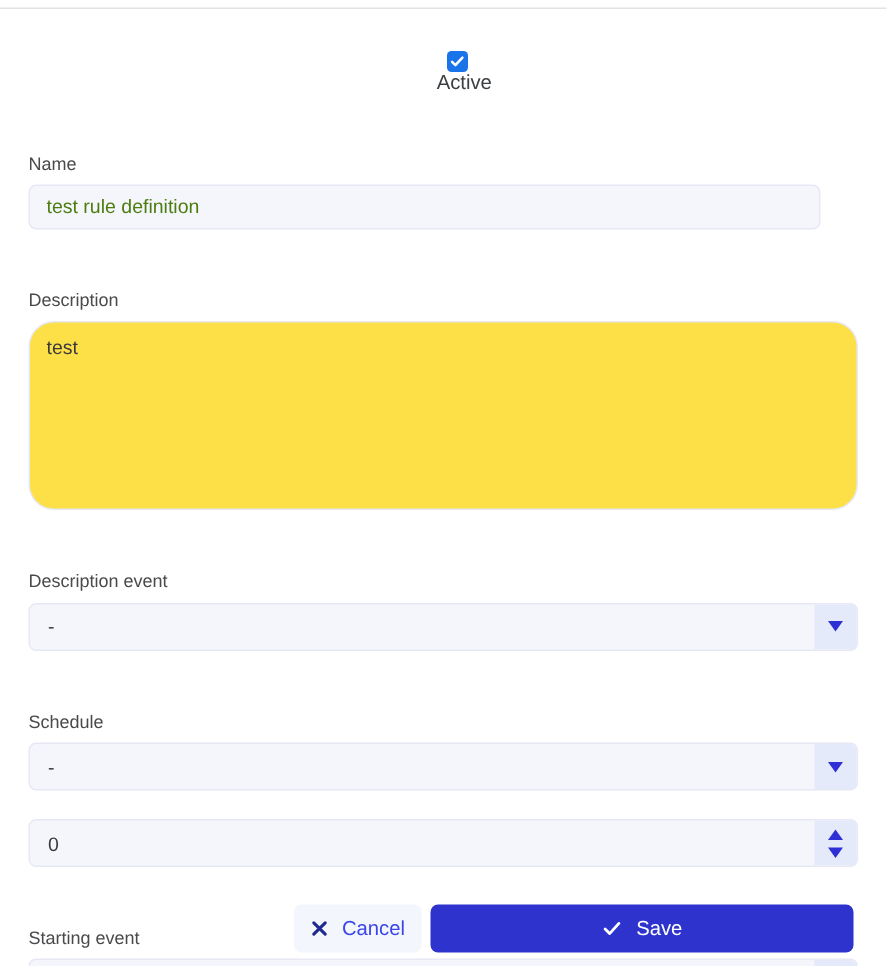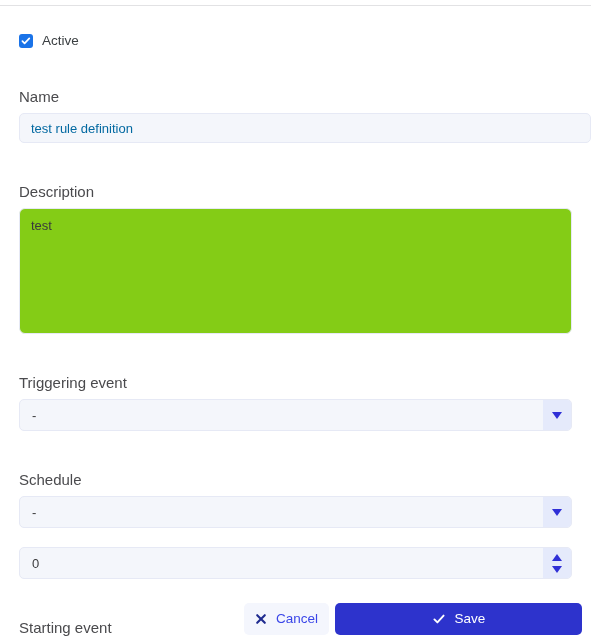--- a/index.html
+++ b/index.html
@@ -31,20 +31,21 @@
     width: 591px;
     padding-top: 6px;
     box-sizing: border-box;
   }
 
   
   .checkbox-row {
     display: flex;
     align-items: center;
     margin: 28px 0 0 19px;
+    flex-direction: column;
   }
   .checkbox-box {
     width: 14px;
     height: 14px;
     border-radius: 3px;
     background: #1a73e8;
     position: relative;
     flex: 0 0 auto;
     display: block;
   }
@@ -59,50 +60,50 @@
     color: #3c4043;
     line-height: 1;
   }
 
   
   .field {
     margin: 19px 0 0 19px;
     width: 553px;
   }
   .field-label {
-    font-size: 15px;
+    font-size: 12px;
     color: #4a4a4d;
     display: block;
     margin-bottom: 7px;
     line-height: 1.2;
     margin-top: 40px;
   }
 
   .text-input {
-    width: 572px;
+    width: 528px;
     height: 30px;
     box-sizing: border-box;
     background: #f4f6fb;
     border: 1px solid #e6e9f5;
     border-radius: 5px;
     font-family: "Liberation Sans", sans-serif;
     font-size: 13px;
-    color: #0369a1;
+    color: #4d7c0f;
     padding: 0 11px;
     outline: none;
     display: block;
   }
 
   .textarea-input {
     width: 553px;
     height: 126px;
     box-sizing: border-box;
-    background: #84cc16;
+    background: #fde047;
     border: 1px solid #e6e9f5;
-    border-radius: 6px;
+    border-radius: 17px;
     font-family: "Liberation Sans", sans-serif;
     font-size: 13px;
     color: #3a3a3c;
     padding: 9px 11px;
     outline: none;
     resize: none;
     display: block;
   }
 
   
@@ -184,21 +185,21 @@
   
   .footer {
     position: absolute;
     left: 0;
     top: 603px;
     width: 591px;
     height: 32px;
     display: flex;
     justify-content: flex-end;
     align-items: center;
-    padding-right: 9px;
+    padding-right: 22px;
     box-sizing: border-box;
   }
   .btn {
     height: 32px;
     border: none;
     border-radius: 5px;
     font-family: "Liberation Sans", sans-serif;
     font-size: 13.5px;
     display: flex;
     align-items: center;
@@ -206,21 +207,21 @@
     cursor: pointer;
     box-sizing: border-box;
   }
   .btn-cancel {
     width: 85px;
     background: #f4f6fd;
     color: #3a46e8;
     margin-right: 6px;
   }
   .btn-save {
-    width: 247px;
+    width: 282px;
     background: #2d33cc;
     color: #ffffff;
   }
   .btn-ico {
     display: inline-flex;
     align-items: center;
     margin-right: 9px;
   }
   .btn-label { line-height: 1; }
 </style>
@@ -244,21 +245,21 @@
     <label class="field-label">Name</label>
     <input class="text-input" type="text" value="test rule definition" style="">
   </div>
 
   <div class="field">
     <label class="field-label">Description</label>
     <textarea class="textarea-input" style="">test</textarea>
   </div>
 
   <div class="field">
-    <label class="field-label">Triggering event</label>
+    <label class="field-label">Description event</label>
     <div class="select-wrap">
       <span class="select-value">-</span>
       <span class="select-arrow-btn">
         <span class="tri-down"></span>
       </span>
     </div>
   </div>
 
   <div class="field">
     <label class="field-label">Schedule</label>

